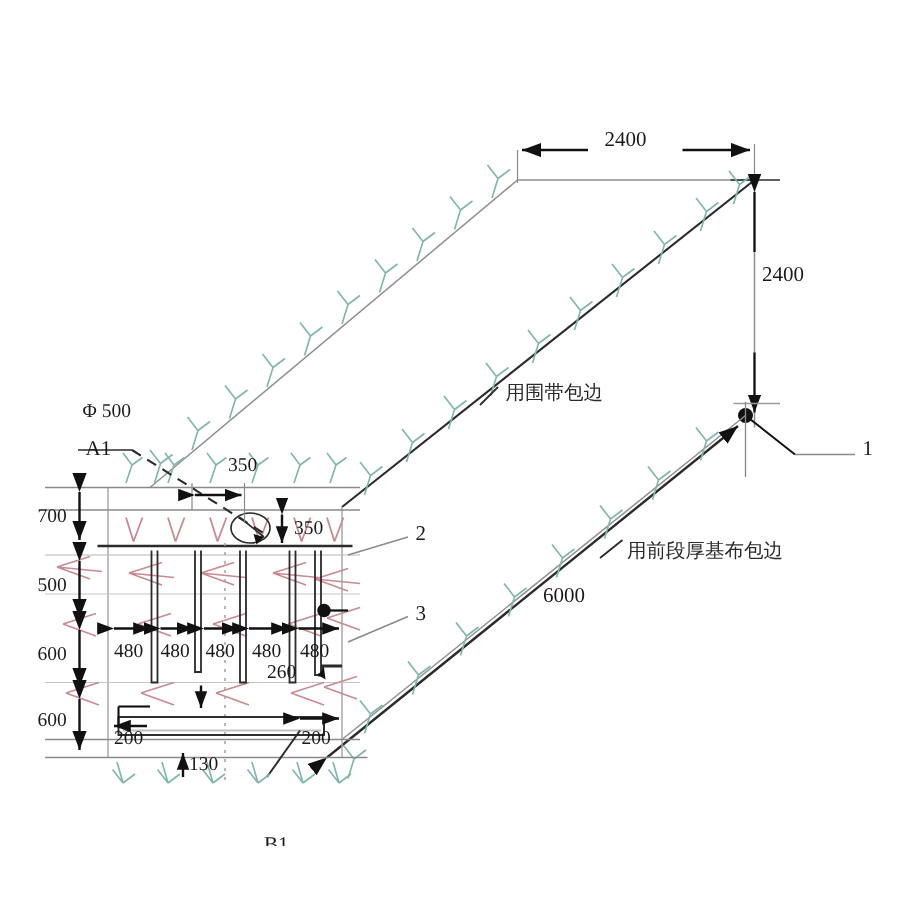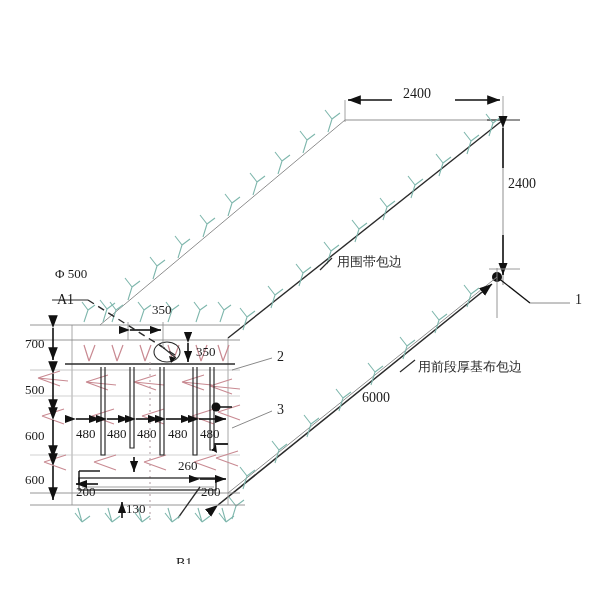--- a/index.html
+++ b/index.html
@@ -277,21 +277,21 @@
   <div class="lbl dim-sm" style="left:25px; top:382px;">500</div>
   <div class="lbl dim-sm" style="left:25px; top:428px;">600</div>
   <div class="lbl dim-sm" style="left:25px; top:472px;">600</div>
 
   <div class="lbl dim-sm" style="left:76px; top:426px;">480</div>
   <div class="lbl dim-sm" style="left:107px; top:426px;">480</div>
   <div class="lbl dim-sm" style="left:137px; top:426px;">480</div>
   <div class="lbl dim-sm" style="left:168px; top:426px;">480</div>
   <div class="lbl dim-sm" style="left:200px; top:426px;">480</div>
 
-  <div class="lbl dim-sm" style="left:138px; top:458px;padding-left:40px;">260</div>
+  <div class="lbl dim-sm" style="left:138px; top:440px;padding-left:40px;">260</div>
 
   <div class="lbl dim-sm" style="left:76px; top:484px;">200</div>
 
   <div class="lbl dim-sm" style="left:201px; top:484px;">200</div>
 
   <div class="lbl dim-sm" style="left:126px; top:501px;text-align:right;">130</div>
 
 </div>
 
 </body></html>

